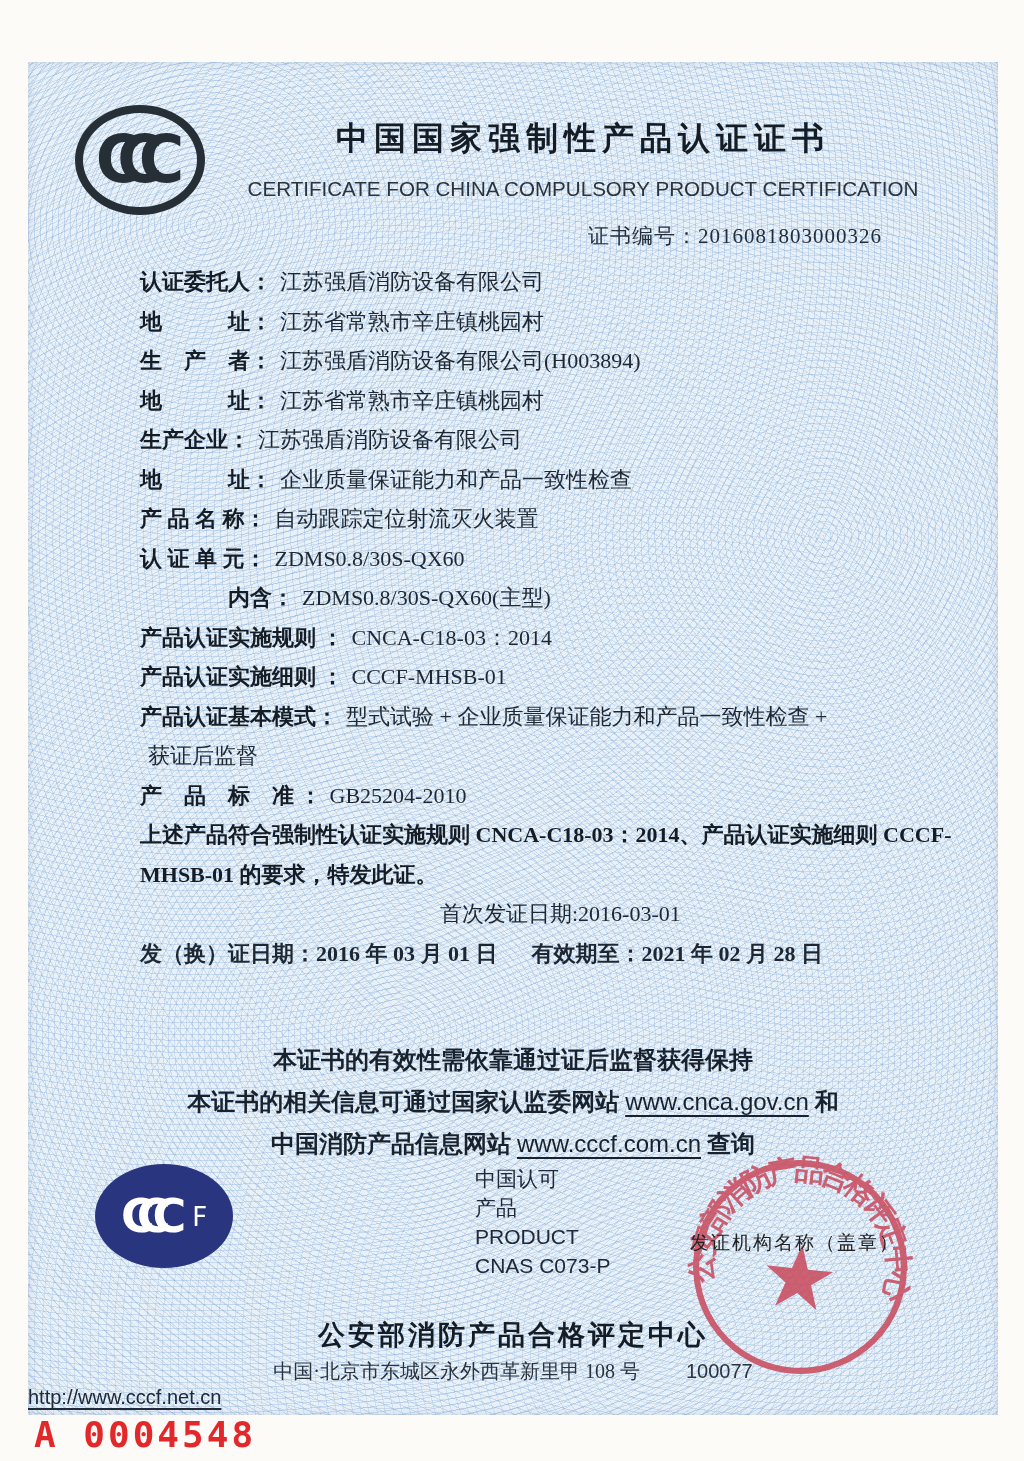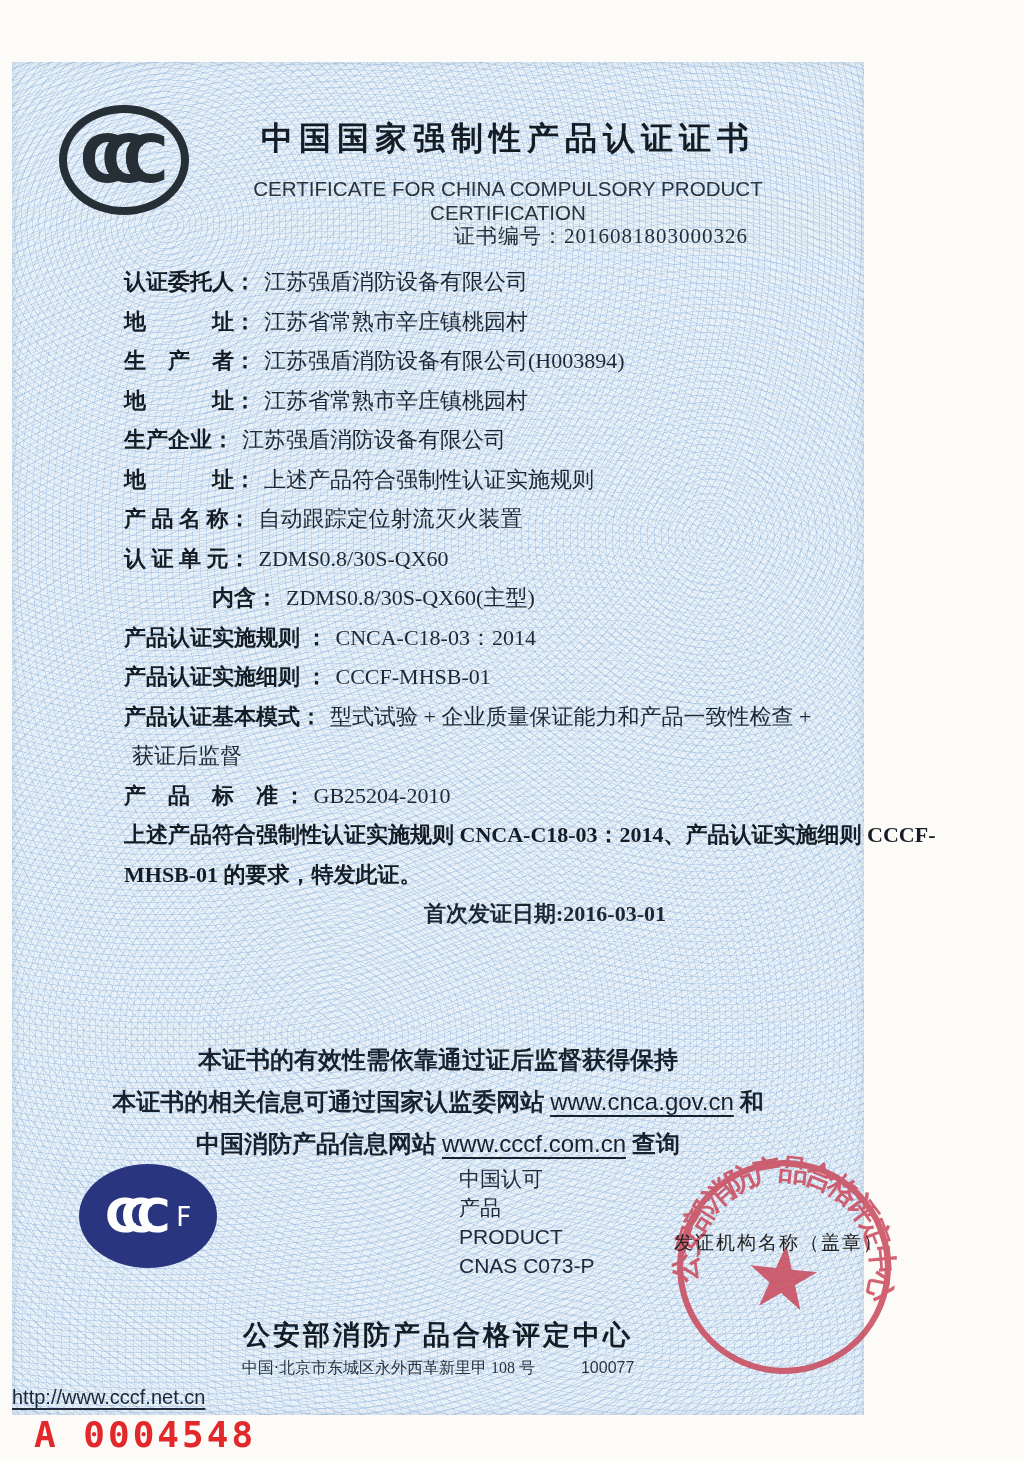--- a/index.html
+++ b/index.html
@@ -5,21 +5,21 @@
   html,body{margin:0;padding:0;}
   body{
     width:1024px;height:1461px;position:relative;
     background:#fcfbf8;
     font-family:"Liberation Serif","DejaVu Serif",serif;
     color:#1c2733;
     overflow:hidden;
   }
   
   .certificate{
-    position:absolute;left:12px;top:62px;width:852px;height:1353px;
+    position:absolute;left:28px;top:62px;width:970px;height:1353px;
     background-color:#e9f1f8;
     background-image:
       repeating-radial-gradient(circle at 18% 12%, rgba(125,165,215,.32) 0 1px, transparent 1px 6px),
       repeating-radial-gradient(circle at 82% 35%, rgba(125,165,215,.28) 0 1px, transparent 1px 7px),
       repeating-radial-gradient(circle at 38% 72%, rgba(125,165,215,.26) 0 1px, transparent 1px 6px),
       repeating-radial-gradient(circle at 65% 95%, rgba(125,165,215,.22) 0 1px, transparent 1px 8px);
     box-shadow:inset 0 0 10px rgba(110,140,175,.25);
   }
   
   .ccc-logo{
@@ -42,21 +42,21 @@
   .cert-no{
     position:absolute;top:160px;right:116px;font-size:21px;color:#242e3a;
     letter-spacing:1px;
   }
   
   .fields{position:absolute;left:112px;top:200px;width:850px;font-size:22px;}
   .row{line-height:39.5px;white-space:nowrap;}
   .flabel{font-weight:700;color:#141c26;}
   .fvalue{font-weight:400;color:#1e2834;margin-left:8px;}
   .compliance{line-height:39.5px;font-weight:700;color:#141c26;white-space:normal;}
-  .first-issue{line-height:39.5px;font-weight:700;padding-left:300px;white-space:nowrap;}
+  .first-issue{line-height:39.5px;font-weight:400;padding-left:300px;white-space:nowrap;}
   .issue-row{line-height:39.5px;font-weight:700;white-space:nowrap;}
   .issue-row .gap{display:inline-block;width:34px;}
   
   .notes{position:absolute;left:0;top:978px;width:100%;text-align:center;
          font-size:24px;font-weight:600;color:#18222e;}
   .notes .nrow{line-height:41px;}
   .note-url{font-family:"Liberation Sans","DejaVu Sans",sans-serif;font-weight:500;
             text-decoration:underline;text-underline-offset:5px;}
   
   .cccf-logo{
@@ -88,21 +88,21 @@
   .stamp{position:absolute;left:660px;top:1093px;width:224px;height:224px;
          transform:rotate(6deg);opacity:.85;}
   .stamp-caption{
     position:absolute;left:662px;top:1168px;font-size:19px;color:#222;
     letter-spacing:2px;white-space:nowrap;z-index:5;
   }
   
   .footer-org{position:absolute;left:0;top:1255px;width:100%;text-align:center;
     font-size:27px;font-weight:700;letter-spacing:3px;color:#141c26;}
   .footer-addr{position:absolute;left:0;top:1296px;width:100%;text-align:center;
-    font-size:16px;color:#2a3440;}
+    font-size:20px;color:#2a3440;}
   .footer-addr .pc{display:inline-block;margin-left:46px;
     font-family:"Liberation Sans","DejaVu Sans",sans-serif;}
   .footer-web{position:absolute;left:0;top:1324px;width:100%;
     font-size:20px;color:#20293a;font-family:"Liberation Sans","DejaVu Sans",sans-serif;
     }
   .footer-web span{text-decoration:underline;text-underline-offset:4px;}
   
   .serial{
     position:absolute;left:34px;top:1414px;font-size:36px;font-weight:700;
     color:#e3282b;letter-spacing:3px;font-family:"DejaVu Sans Mono",monospace;
@@ -122,31 +122,34 @@
   </div>
   <div class="cert-no">证书编号：2016081803000326</div>
 
   <div class="fields">
 
     <div class="row"><span class="flabel">认证委托人：</span><span class="fvalue">江苏强盾消防设备有限公司</span></div>
       <div class="row"><span class="flabel">地　　　址：</span><span class="fvalue">江苏省常熟市辛庄镇桃园村</span></div>
       <div class="row"><span class="flabel">生　产　者：</span><span class="fvalue">江苏强盾消防设备有限公司(H003894)</span></div>
       <div class="row"><span class="flabel">地　　　址：</span><span class="fvalue">江苏省常熟市辛庄镇桃园村</span></div>
       <div class="row"><span class="flabel">生产企业：</span><span class="fvalue">江苏强盾消防设备有限公司</span></div>
-      <div class="row"><span class="flabel">地　　　址：</span><span class="fvalue">上述产品符合强制性认证实施规则</span></div>
+      <div class="row"><span class="flabel">地　　　址：</span><span class="fvalue">企业质量保证能力和产品一致性检查</span></div>
       <div class="row"><span class="flabel">产 品 名 称：</span><span class="fvalue">自动跟踪定位射流灭火装置</span></div>
       <div class="row"><span class="flabel">认 证 单 元：</span><span class="fvalue">ZDMS0.8/30S-QX60</span></div>
       <div class="row"><span class="flabel">　　　　内含：</span><span class="fvalue">ZDMS0.8/30S-QX60(主型)</span></div>
       <div class="row"><span class="flabel">产品认证实施规则 ：</span><span class="fvalue">CNCA-C18-03：2014</span></div>
       <div class="row"><span class="flabel">产品认证实施细则 ：</span><span class="fvalue">CCCF-MHSB-01</span></div>
       <div class="row"><span class="flabel">产品认证基本模式：</span><span class="fvalue">型式试验 + 企业质量保证能力和产品一致性检查 +</span></div>
       <div class="row"><span class="flabel"></span><span class="fvalue">获证后监督</span></div>
       <div class="row"><span class="flabel">产　品　标　准 ：</span><span class="fvalue">GB25204-2010</span></div>
       <div class="compliance">上述产品符合强制性认证实施规则 CNCA-C18-03：2014、产品认证实施细则 CCCF-MHSB-01 的要求，特发此证。</div>
     <div class="first-issue">首次发证日期:2016-03-01</div>
+    <div class="issue-row">
+      <span>发（换）证日期：2016 年 03 月 01 日</span><span class="gap"></span><span>有效期至：2021 年 02 月 28 日</span>
+    </div>
   </div>
 
   <div class="notes">
     <div class="nrow">本证书的有效性需依靠通过证后监督获得保持</div>
     <div class="nrow">
       <span>本证书的相关信息可通过国家认监委网站 </span><span class="note-url">www.cnca.gov.cn</span><span> 和</span>
     </div>
     <div class="nrow">
       <span>中国消防产品信息网站 </span><span class="note-url">www.cccf.com.cn</span><span> 查询</span>
     </div>

